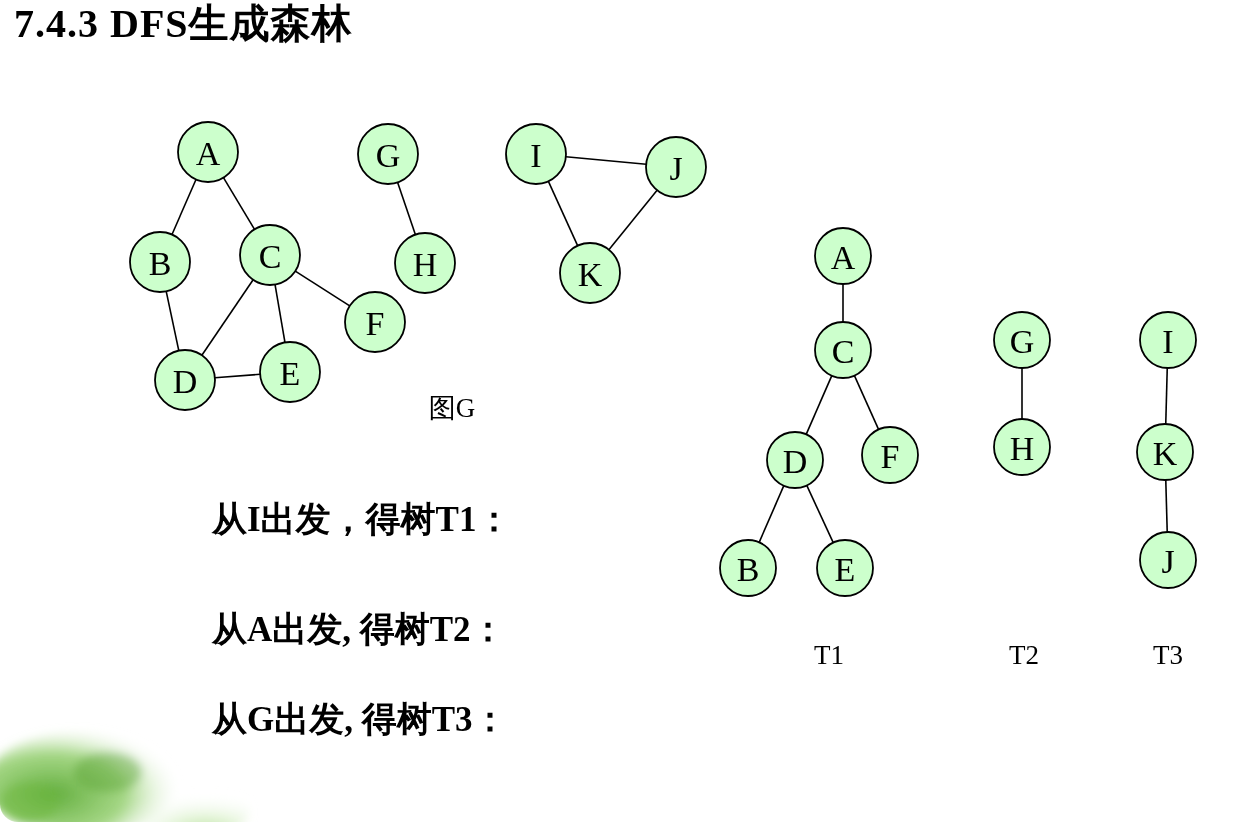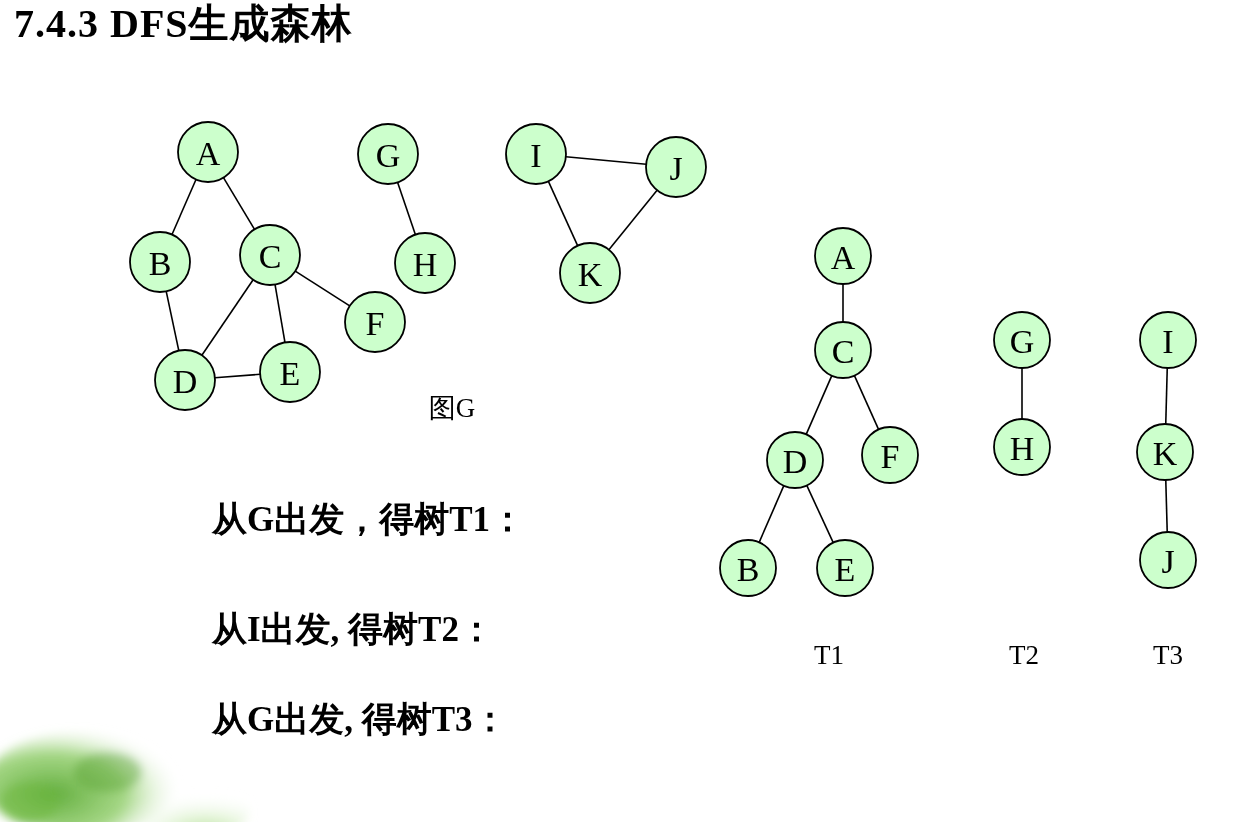--- a/index.html
+++ b/index.html
@@ -8,20 +8,21 @@
     padding: 0;
     background: #ffffff;
   }
   #slide {
     position: relative;
     width: 1260px;
     height: 822px;
     background: #ffffff;
     overflow: hidden;
     font-family: "Liberation Serif", "DejaVu Serif", serif;
+    border-radius: 18px;
   }
   
   #slide-title {
     position: absolute;
     left: 14px;
     top: -2px;
     font-family: "Liberation Serif", "DejaVu Serif", serif;
     font-size: 40px;
     font-weight: 700;
     color: #000000;
@@ -206,22 +207,22 @@
       </g>
     <g id="diagram-captions">
         <text x="829" y="655" class="caption-text" fill="#000000">T1</text>
         <text x="1024" y="655" class="caption-text" fill="#000000">T2</text>
         <text x="1168" y="655" class="caption-text" fill="#000000">T3</text>
         <text x="452" y="408" class="caption-text" fill="#000000">图G</text>
       </g>
   </svg>
 
   <div id="body-text">
-      <div class="body-line" style="left: 212px; top: 496px;">从G出发，得树T1：</div>
-      <div class="body-line" style="left: 212px; top: 606px;">从I出发, 得树T2：</div>
+      <div class="body-line" style="left: 212px; top: 496px;">从I出发，得树T1：</div>
+      <div class="body-line" style="left: 212px; top: 606px;">从A出发, 得树T2：</div>
       <div class="body-line" style="left: 212px; top: 696px;">从G出发, 得树T3：</div>
     </div>
 
   <svg id="corner-photo" viewBox="0 0 260 120">
     <defs>
       <radialGradient id="g1" cx="35%" cy="60%" r="70%">
         <stop offset="0%" stop-color="#58a832" stop-opacity="0.95"></stop>
         <stop offset="55%" stop-color="#86c95c" stop-opacity="0.75"></stop>
         <stop offset="100%" stop-color="#ffffff" stop-opacity="0"></stop>
       </radialGradient>

